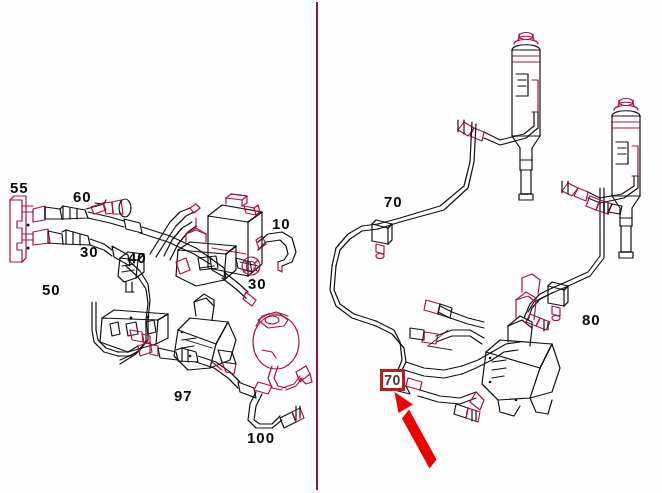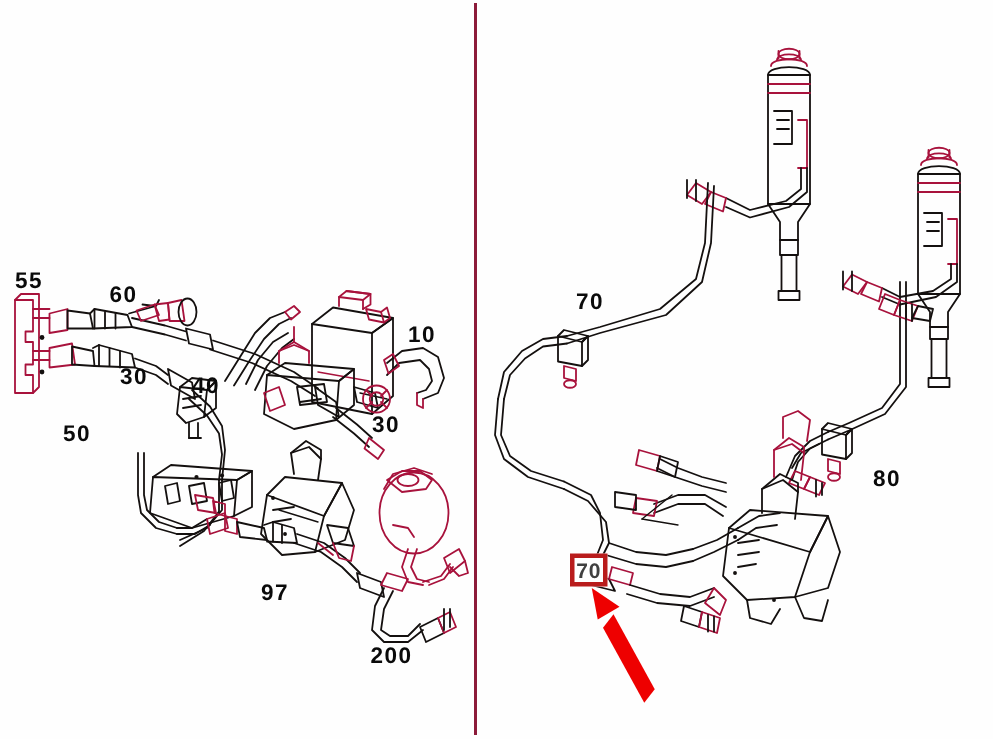--- a/index.html
+++ b/index.html
@@ -388,21 +388,21 @@
   </svg>
 
   <div class="callout" style="left:10px;  top:180px;">55</div>
   <div class="callout" style="left:73px;  top:189px;">60</div>
   <div class="callout" style="left:80px;  top:244px;">30</div>
   <div class="callout" style="left:128px; top:250px;">40</div>
   <div class="callout" style="left:272px; top:216px;">10</div>
   <div class="callout" style="left:248px; top:276px;">30</div>
   <div class="callout" style="left:42px;  top:282px;">50</div>
   <div class="callout" style="left:174px; top:388px;">97</div>
-  <div class="callout" style="left:247px; top:430px;">200</div>
+  <div class="callout" style="left:247px; top:430px;">100</div>
   <div class="callout" style="left:384px; top:194px;">70</div>
   <div class="callout" style="left:582px; top:312px;">80</div>
 
   <div class="highlight-box" style="left:380px; top:369px; width:25px; height:22px;">70</div>
 
   <svg id="arrow-layer" viewBox="0 0 662 493" xmlns="http://www.w3.org/2000/svg">
     <g fill="#ee0000" stroke="none">
       <path d="M429.5 468.5 L436.5 459.5 L409.0 409.5 L402.0 418.5 Z"></path>
       <path d="M394.5 392.0 L413.0 404.5 L398.5 413.0 Z"></path>
     </g>

